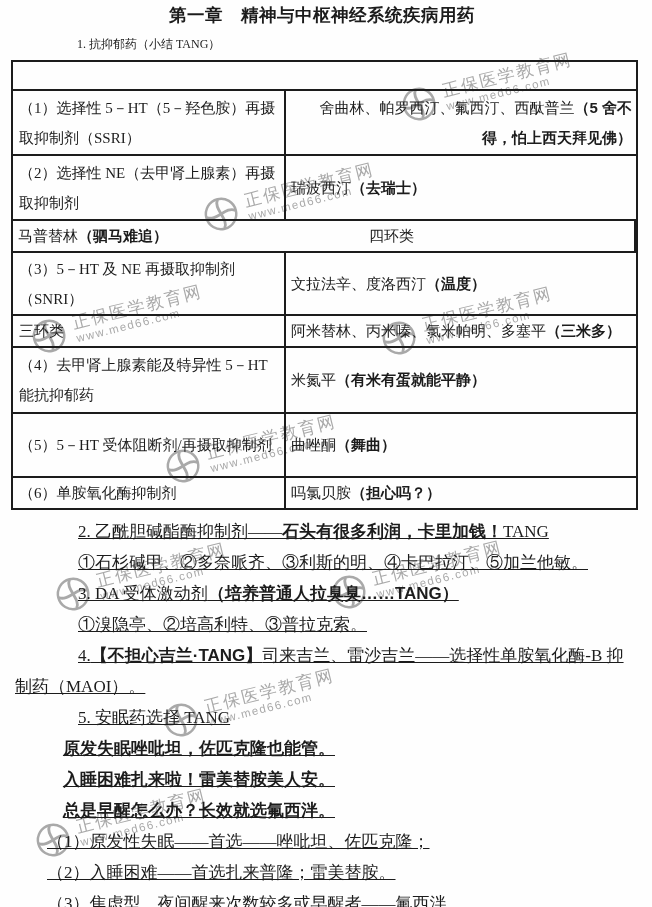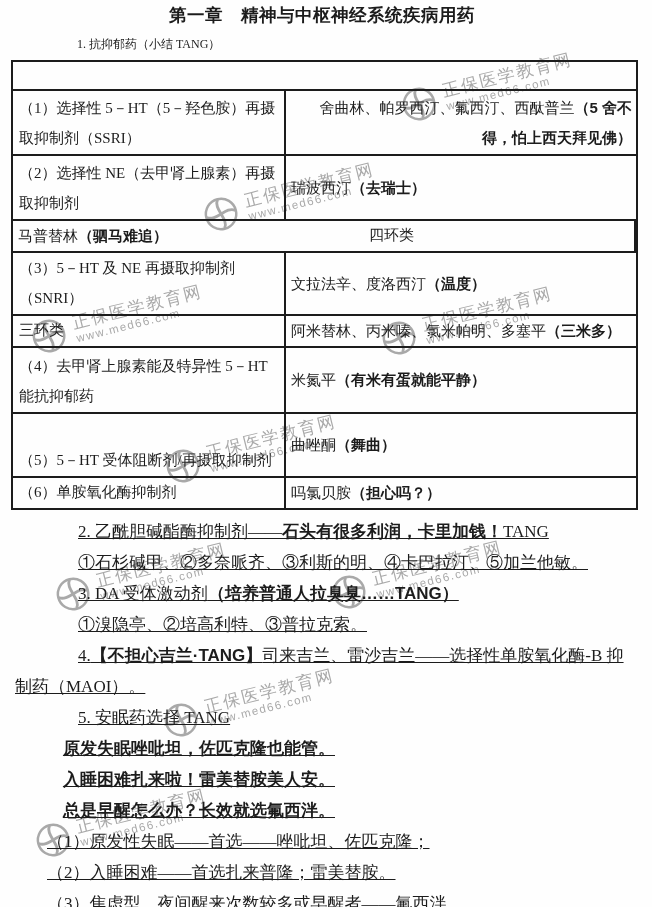--- a/index.html
+++ b/index.html
@@ -27,21 +27,21 @@
   
   .drug-table{
     margin:7px 0 0 11px;width:623px;
     border:2px solid #1c1c1c;
   }
   .t-row{display:flex;border-top:2px solid #1c1c1c;}
   .t-row.t-header{border-top:none;}
   .cell{box-sizing:border-box;font-size:15px;line-height:30px;}
   .cell-cat{
     width:273px;flex:0 0 auto;border-right:2px solid #1c1c1c;
-    padding:1px 3px 1px 6px;display:flex;flex-direction:column;justify-content:flex-end;
+    padding:1px 3px 1px 6px;display:flex;flex-direction:column;justify-content:center;
   }
   .cell-drugs{flex:1 1 auto;padding:1px 4px 1px 5px;display:flex;align-items:center;text-align:right;}
   .b{font-weight:700;font-family:"Liberation Sans","DejaVu Sans",sans-serif;}
   
   .paras{margin-top:6px;}
   .para{margin:0;padding:0 14px 0 15px;font-size:17px;line-height:31px;text-decoration:underline;}
   .ind-a{text-indent:63px;}
   .ind-b{text-indent:48px;}
   .ind-c{text-indent:32px;}
 </style>

